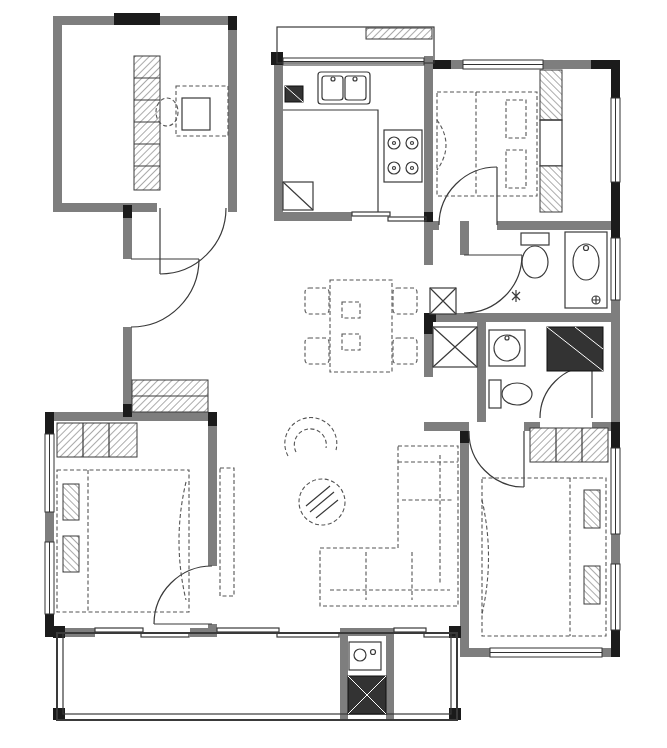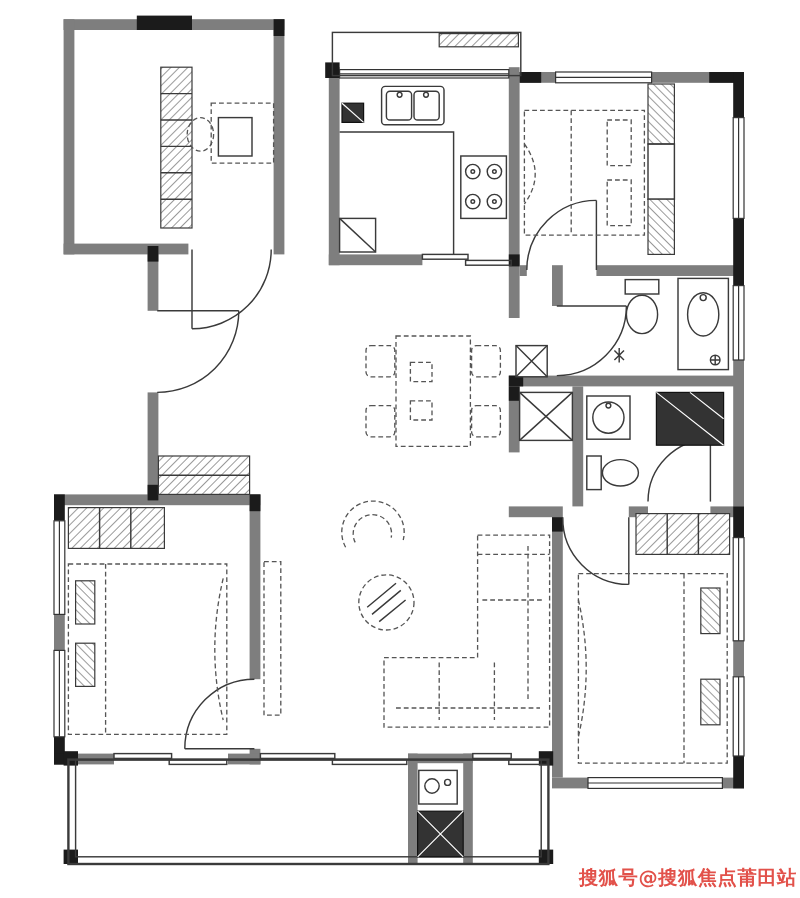--- a/index.html
+++ b/index.html
@@ -371,14 +371,13 @@
       <circle class="thin" cx="360" cy="655" r="6"></circle>
       <circle class="thin" cx="373" cy="652" r="2.5"></circle>
     </g>
     <g>
       <rect class="darkbox" x="348" y="676" width="38" height="38"></rect>
       <path class="wht" d="M348,676 L386,714 M386,676 L348,714"></path>
     </g>
   </g>
 </svg>
 
-<div class="watermark">搜狐号@搜狐焦点莆田站</div>
 </div>
 
 </body></html>

